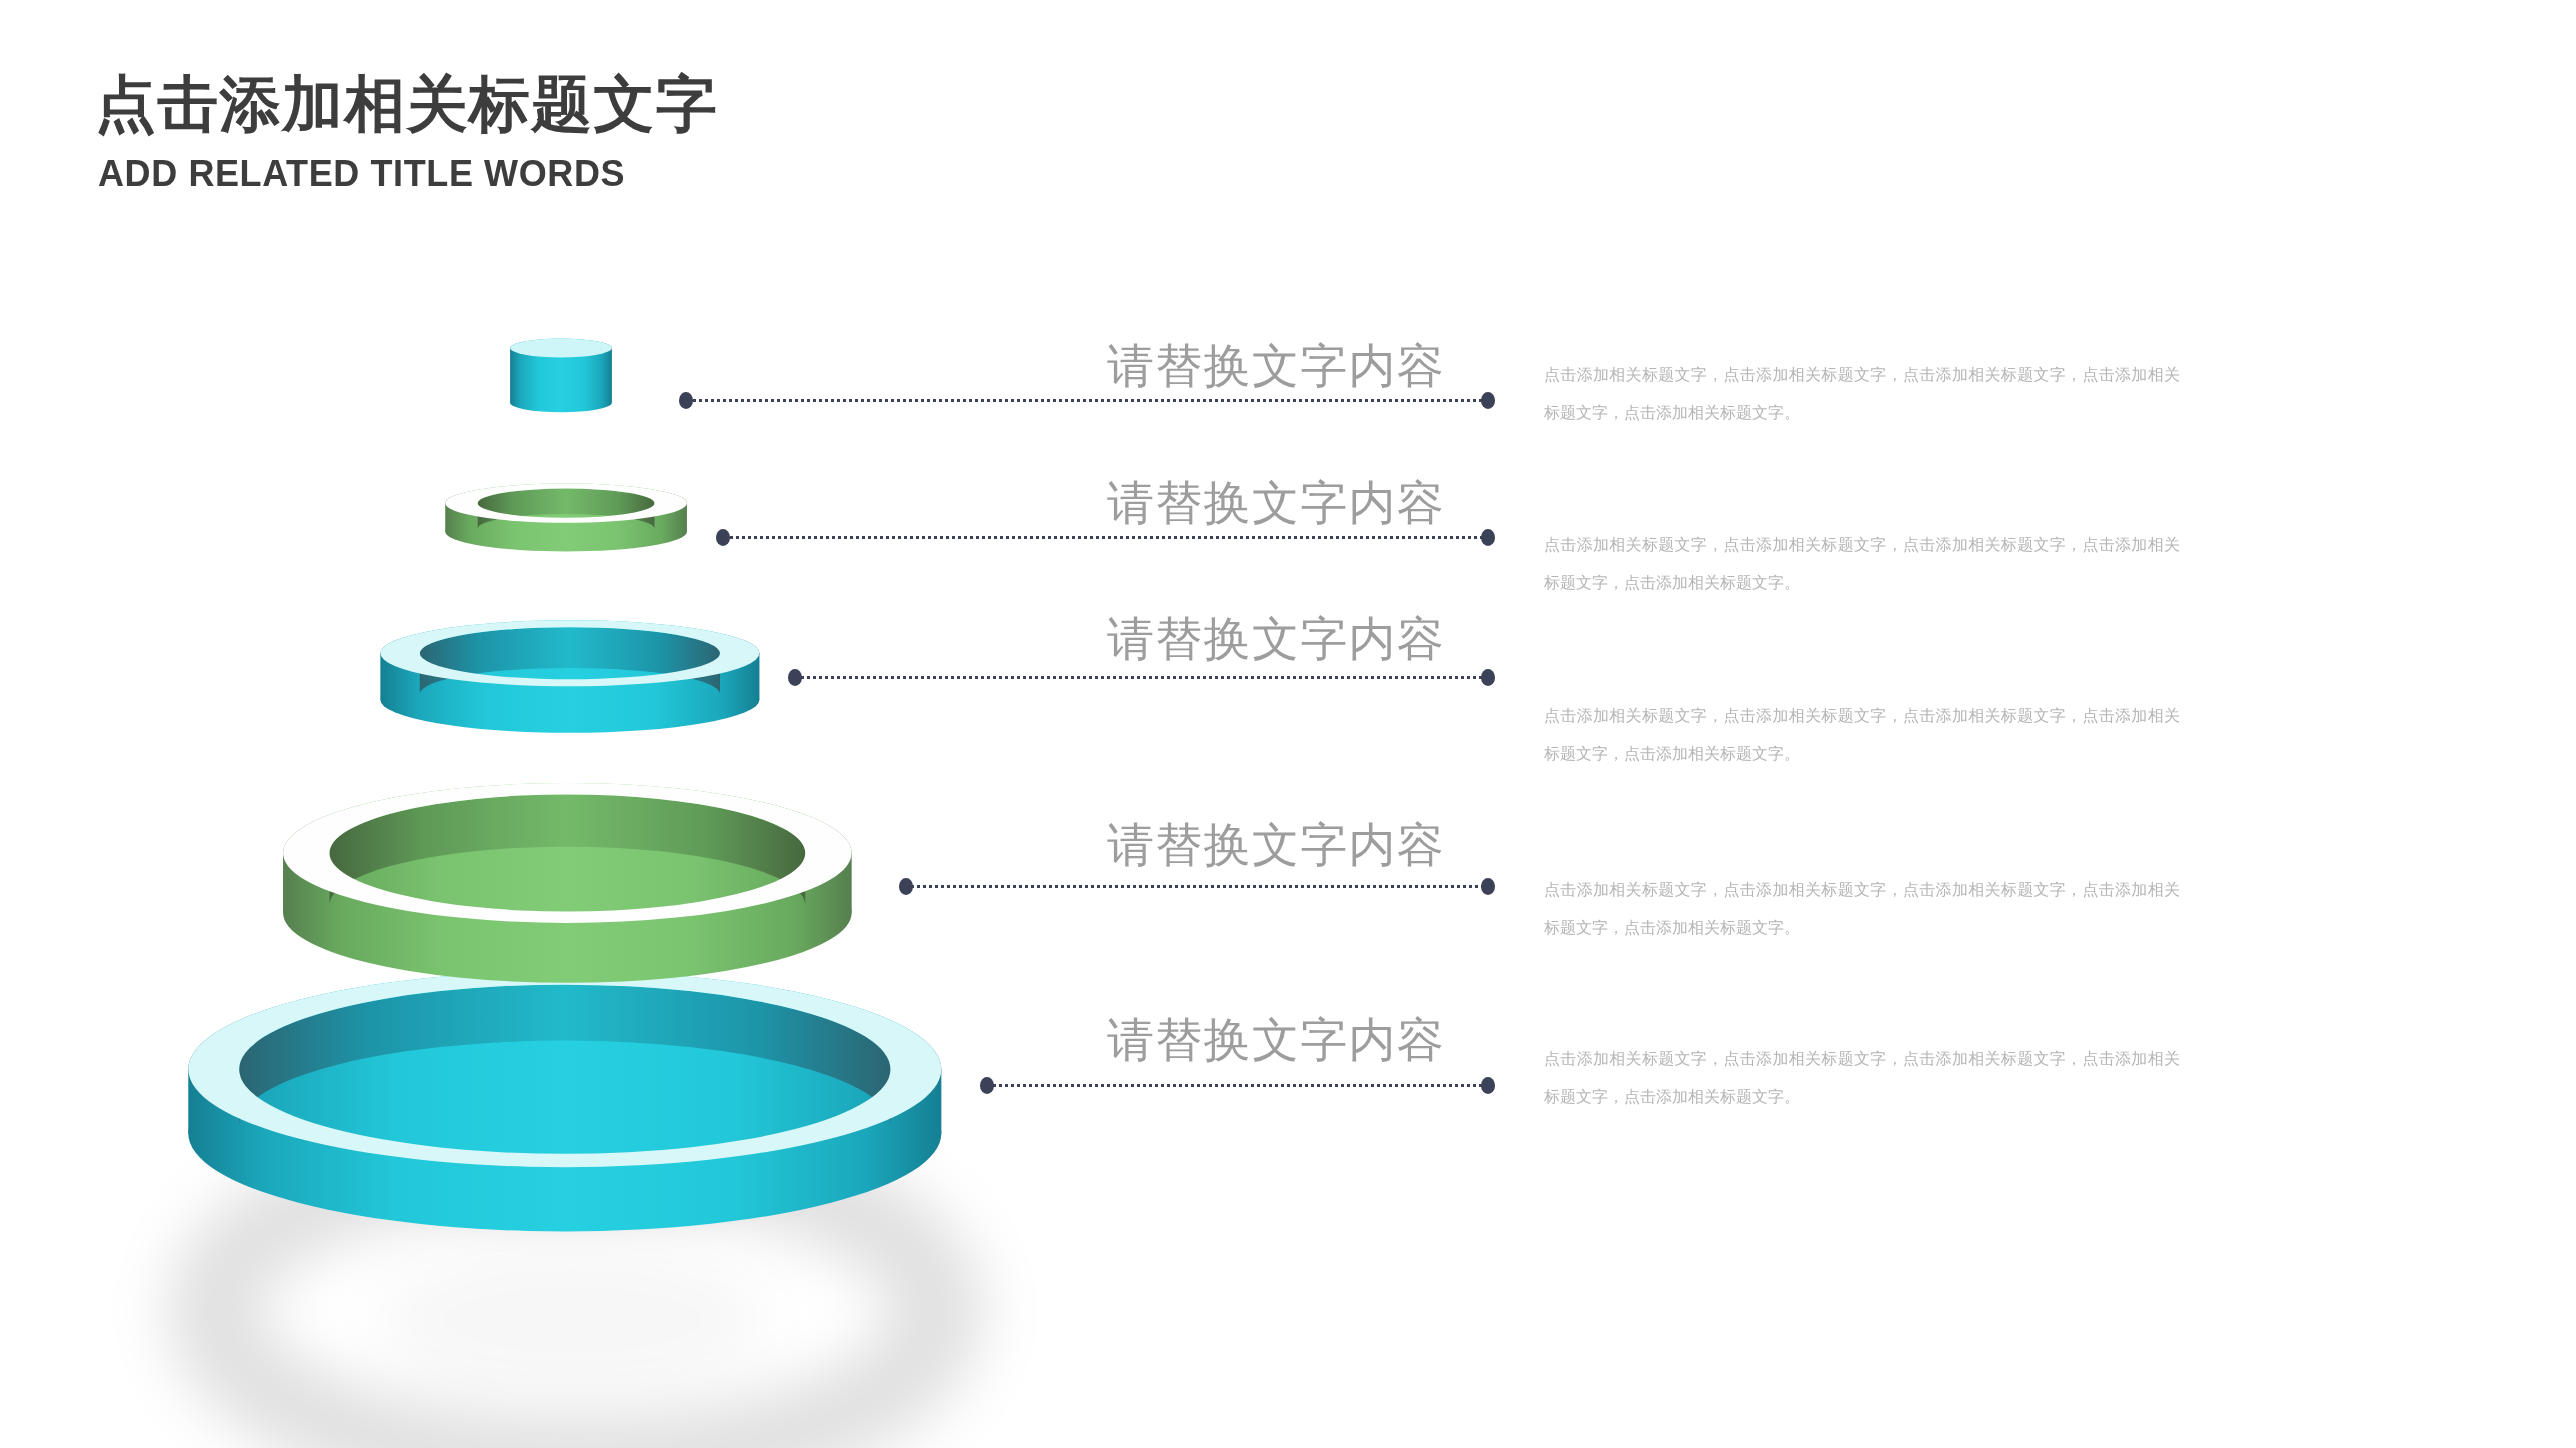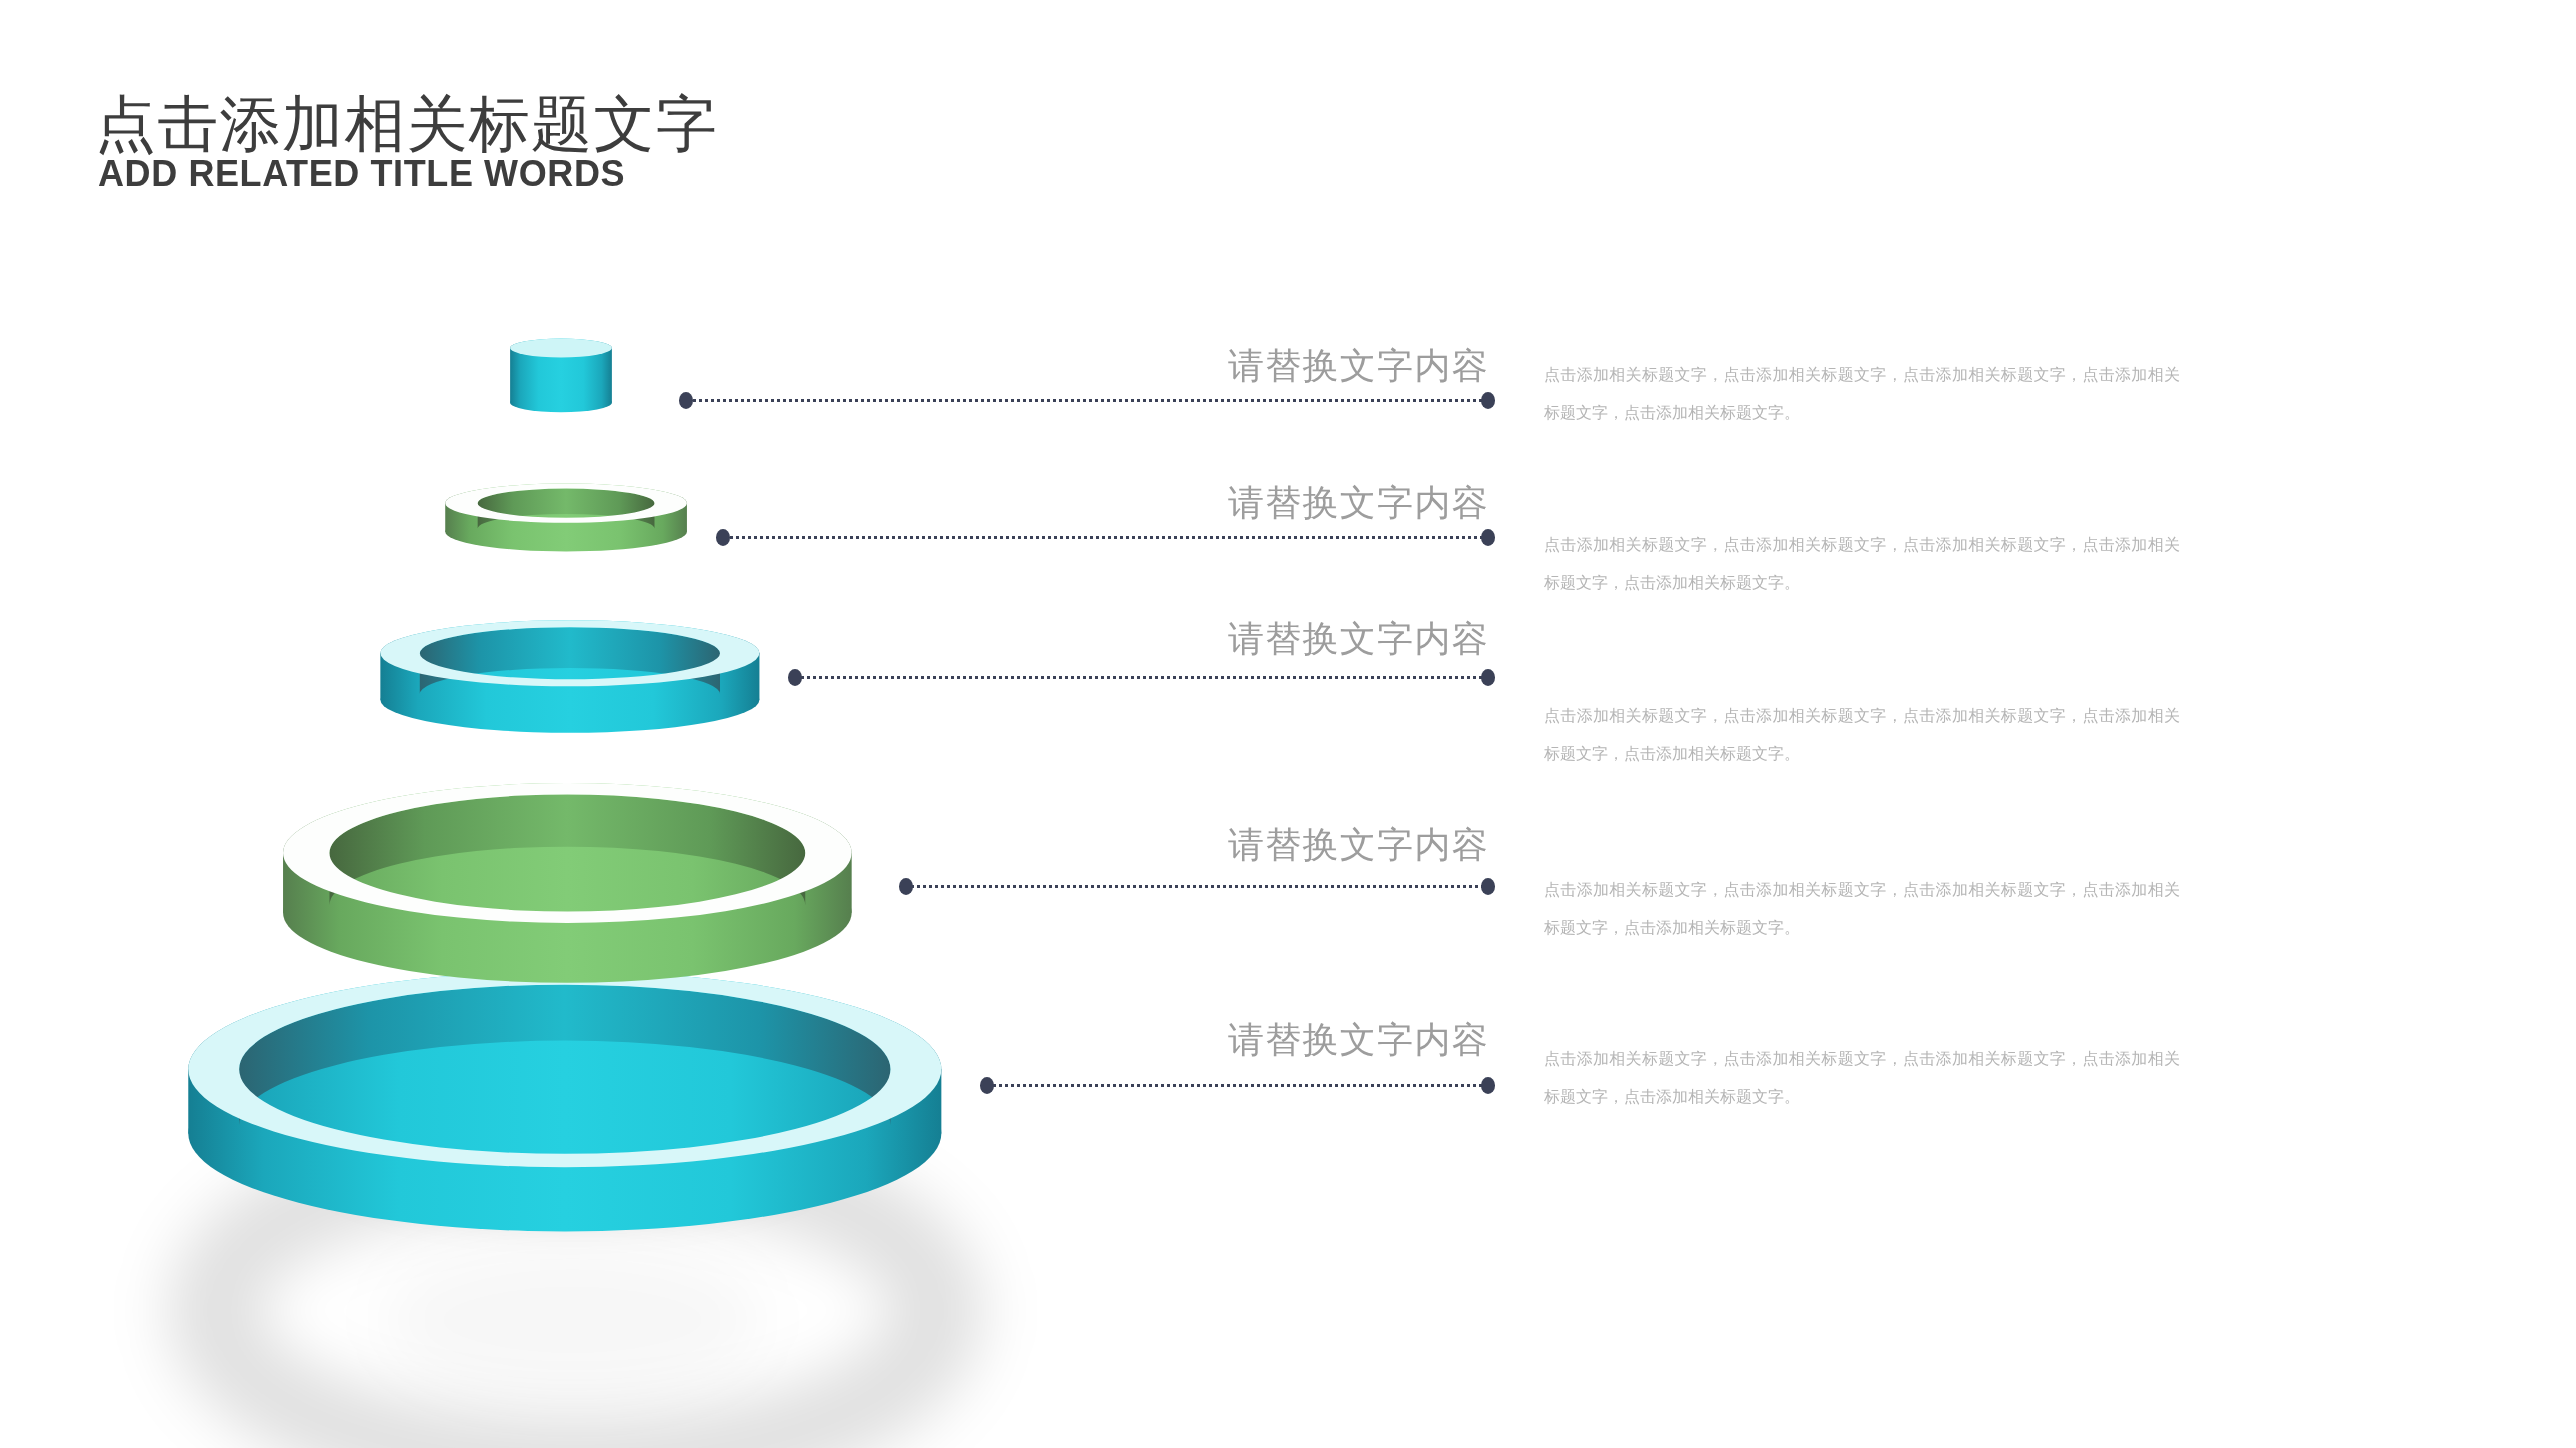--- a/index.html
+++ b/index.html
@@ -3,34 +3,34 @@
 <meta charset="utf-8">
 <style>
   html,body{margin:0;padding:0;background:#ffffff;}
   body{
     width:2576px;height:1449px;position:relative;overflow:hidden;
     font-family:"Liberation Sans","DejaVu Sans",sans-serif;
   }
   
   .title-zh{
     position:absolute;left:95px;top:64px;
-    font-size:61px;font-weight:400;letter-spacing:1.3px;
-    color:var(--titleColor,#3d3d3d);white-space:nowrap;margin-top:20px;
+    font-size:61px;font-weight:700;letter-spacing:1.3px;
+    color:var(--titleColor,#3d3d3d);white-space:nowrap;
   }
   .title-en{
     position:absolute;left:98px;top:153px;
     font-size:36px;font-weight:700;letter-spacing:0.6px;
     color:var(--titleColor,#3d3d3d);white-space:nowrap;
   }
   
   .pyramid-svg{position:absolute;left:0;top:0;pointer-events:none;}
   
   .rlabel{
-    position:absolute;left:1107px;width:382px;text-align:right;
-    font-size:36px;letter-spacing:1.3px;color:var(--labelGray,#9d9d9d);
+    position:absolute;left:1107px;width:382px;
+    font-size:47px;letter-spacing:1.3px;color:var(--labelGray,#9d9d9d);
     white-space:nowrap;line-height:36px;
   }
   .rline{position:absolute;height:0;border-top:3.2px dotted var(--ink,#3b4157);}
   .rdot{position:absolute;width:14px;height:16.5px;border-radius:50%;background:var(--ink,#3b4157);}
   .rbody{
     position:absolute;left:1544px;width:636px;
     font-size:16px;line-height:38px;color:var(--bodyGray,#b5b5b5);
     text-align:justify;
   }
   

